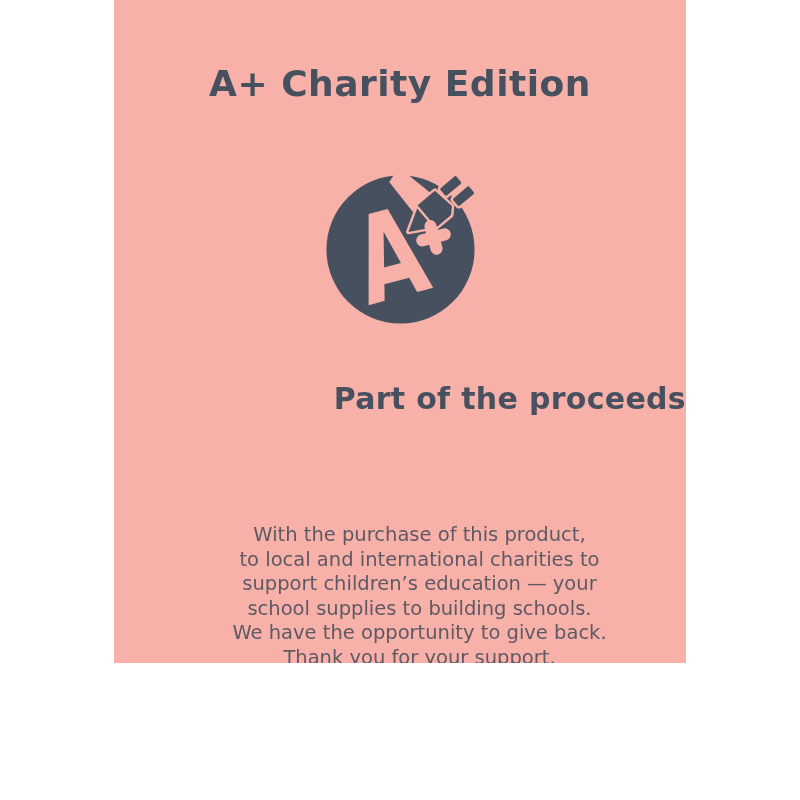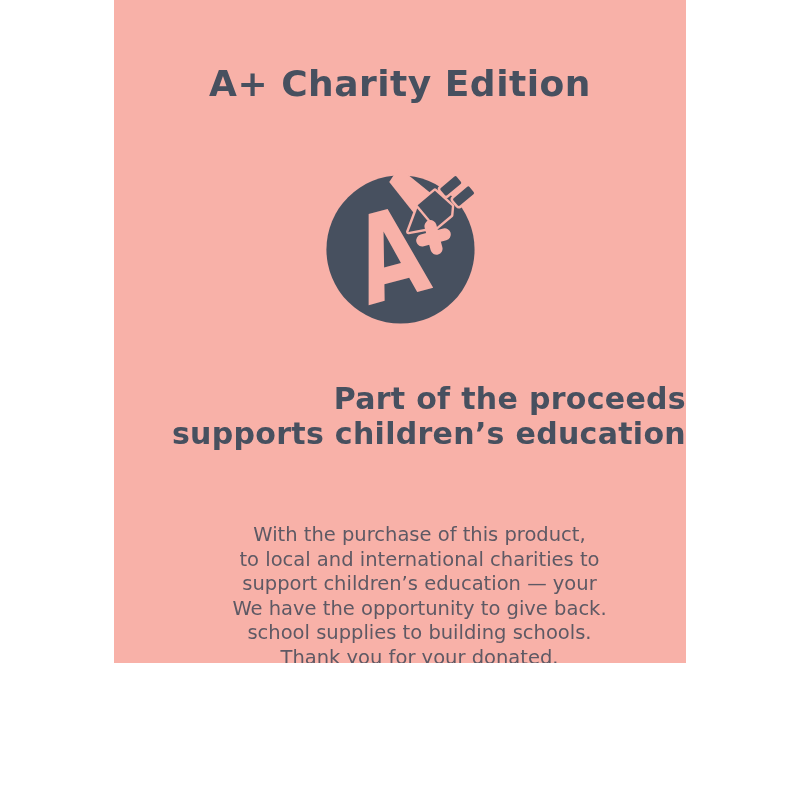--- a/index.html
+++ b/index.html
@@ -51,26 +51,25 @@
       <text class="logo-a" x="88" y="160" text-anchor="middle" textLength="84" lengthAdjust="spacingAndGlyphs" transform="rotate(-15 88 112)">A</text>
 
       <g class="fill-salmon" transform="rotate(-15 141 85)">
         <rect x="119" y="77.5" width="44" height="15" rx="7.5"></rect>
         <rect x="133.5" y="63" width="15" height="44" rx="7.5"></rect>
       </g>
     </svg>
 
     <div class="subtitle">
       <div>Part of the proceeds</div>
-      <div>supports children’s education</div>
     </div>
 
     <div class="body-text">
       <div>With the purchase of this product,</div>
       <div>to local and international charities to</div>
       <div>support children’s education — your</div>
+      <div>school supplies to building schools.</div>
       <div>We have the opportunity to give back.</div>
-      <div>school supplies to building schools.</div>
-      <div>Thank you for your donated.</div>
+      <div>Thank you for your support.</div>
     </div>
 
   </div>
 </div>
 
 </body></html>

